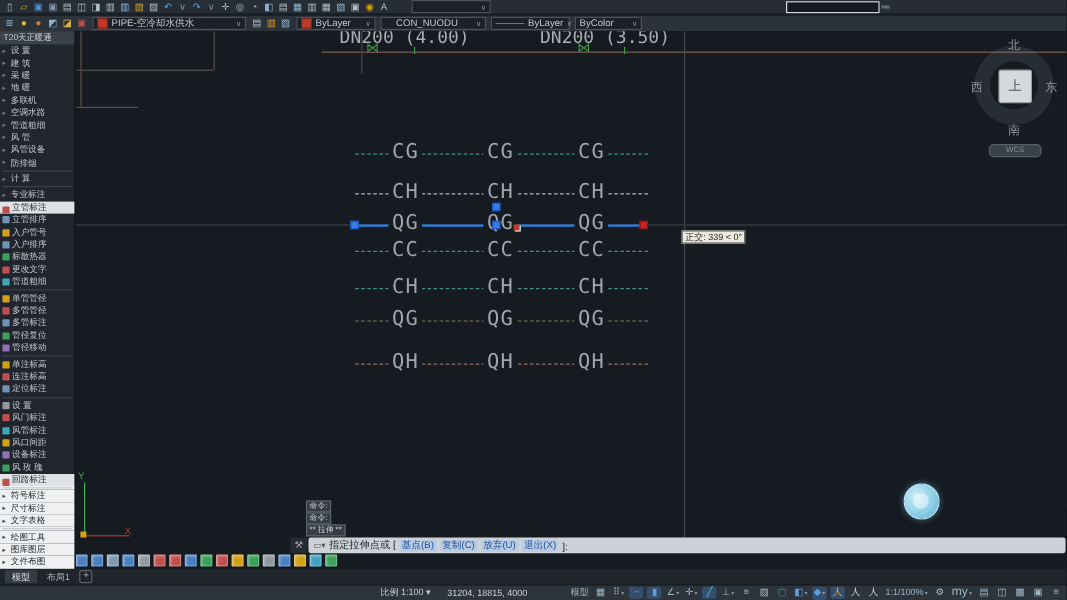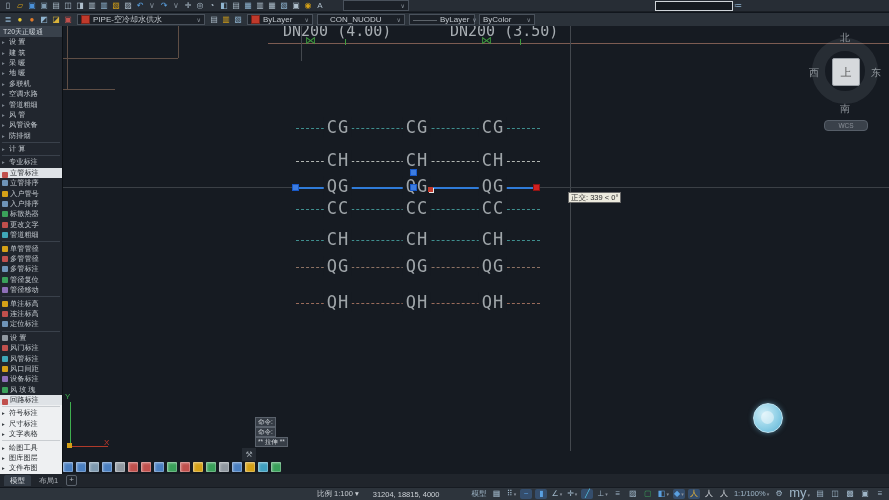--- a/index.html
+++ b/index.html
@@ -238,20 +238,31 @@
     <div class="ucso"></div>
 
     
     <div class="bub"></div>
 
     
     <span id="hist"><div class="hist" style="top: 391px;">命令:</div><div class="hist" style="top: 401px;">命令:</div><div class="hist" style="top: 411px;">** 拉伸 **</div></span>
 
     
     <div class="cmdwrench">⚒</div>
+    <div class="cmdbar">
+      <span class="lead">▭▾</span>
+      <span>指定拉伸点或 [</span>
+      <span id="cmdopts" style="display:flex;gap:3px">
+          <span class="chip">基点(B)</span>
+          <span class="chip">复制(C)</span>
+          <span class="chip">放弃(U)</span>
+          <span class="chip">退出(X)</span>
+        </span>
+      <span>]:</span>
+    </div>
   </div>
 
   <div class="sb">
     <div class="sbtitle">T20天正暖通</div>
     <div id="sbitems">
         <div class="sbi">
           <span class="bu">▸</span>
           <span>设  置</span>
         </div>
         <div class="sbi">
@@ -465,21 +476,21 @@
         <span class="sti"><span style="color: rgb(159, 182, 200);">≡</span></span>
         <span class="sti"><span style="color: rgb(159, 182, 200);">▨</span></span>
         <span class="sti"><span style="color: rgb(58, 160, 90);">▢</span></span>
         <span class="sti"><span style="color: rgb(90, 160, 224);">◧</span><span class="caret">▾</span></span>
         <span class="sti active"><span style="color: rgb(90, 160, 224);">◆</span><span class="caret">▾</span></span>
         <span class="sti active"><span style="color: rgb(224, 176, 58);">人</span></span>
         <span class="sti"><span style="color: rgb(208, 213, 218);">人</span></span>
         <span class="sti"><span style="color: rgb(208, 213, 218);">人</span></span>
         <span class="sti"><span style="color: rgb(159, 182, 200); font-size: 7.5px;">1:1/100%</span><span class="caret">▾</span></span>
         <span class="sti"><span style="color: rgb(159, 182, 200);">⚙</span></span>
-        <span class="sti"><span style="color: rgb(159, 182, 200); font-size: 13px; margin-top: 48px;">my</span><span class="caret">▾</span></span>
+        <span class="sti"><span style="color: rgb(159, 182, 200); font-size: 10px; margin-top: 48px;">my</span><span class="caret">▾</span></span>
         <span class="sti"><span style="color: rgb(159, 182, 200);">▤</span></span>
         <span class="sti"><span style="color: rgb(159, 182, 200);">◫</span></span>
         <span class="sti"><span style="color: rgb(159, 182, 200);">▩</span></span>
         <span class="sti"><span style="color: rgb(159, 182, 200);">▣</span></span>
         <span class="sti"><span style="color: rgb(159, 182, 200);">≡</span></span>
       </span>
   </div>
 
 </div>
 

